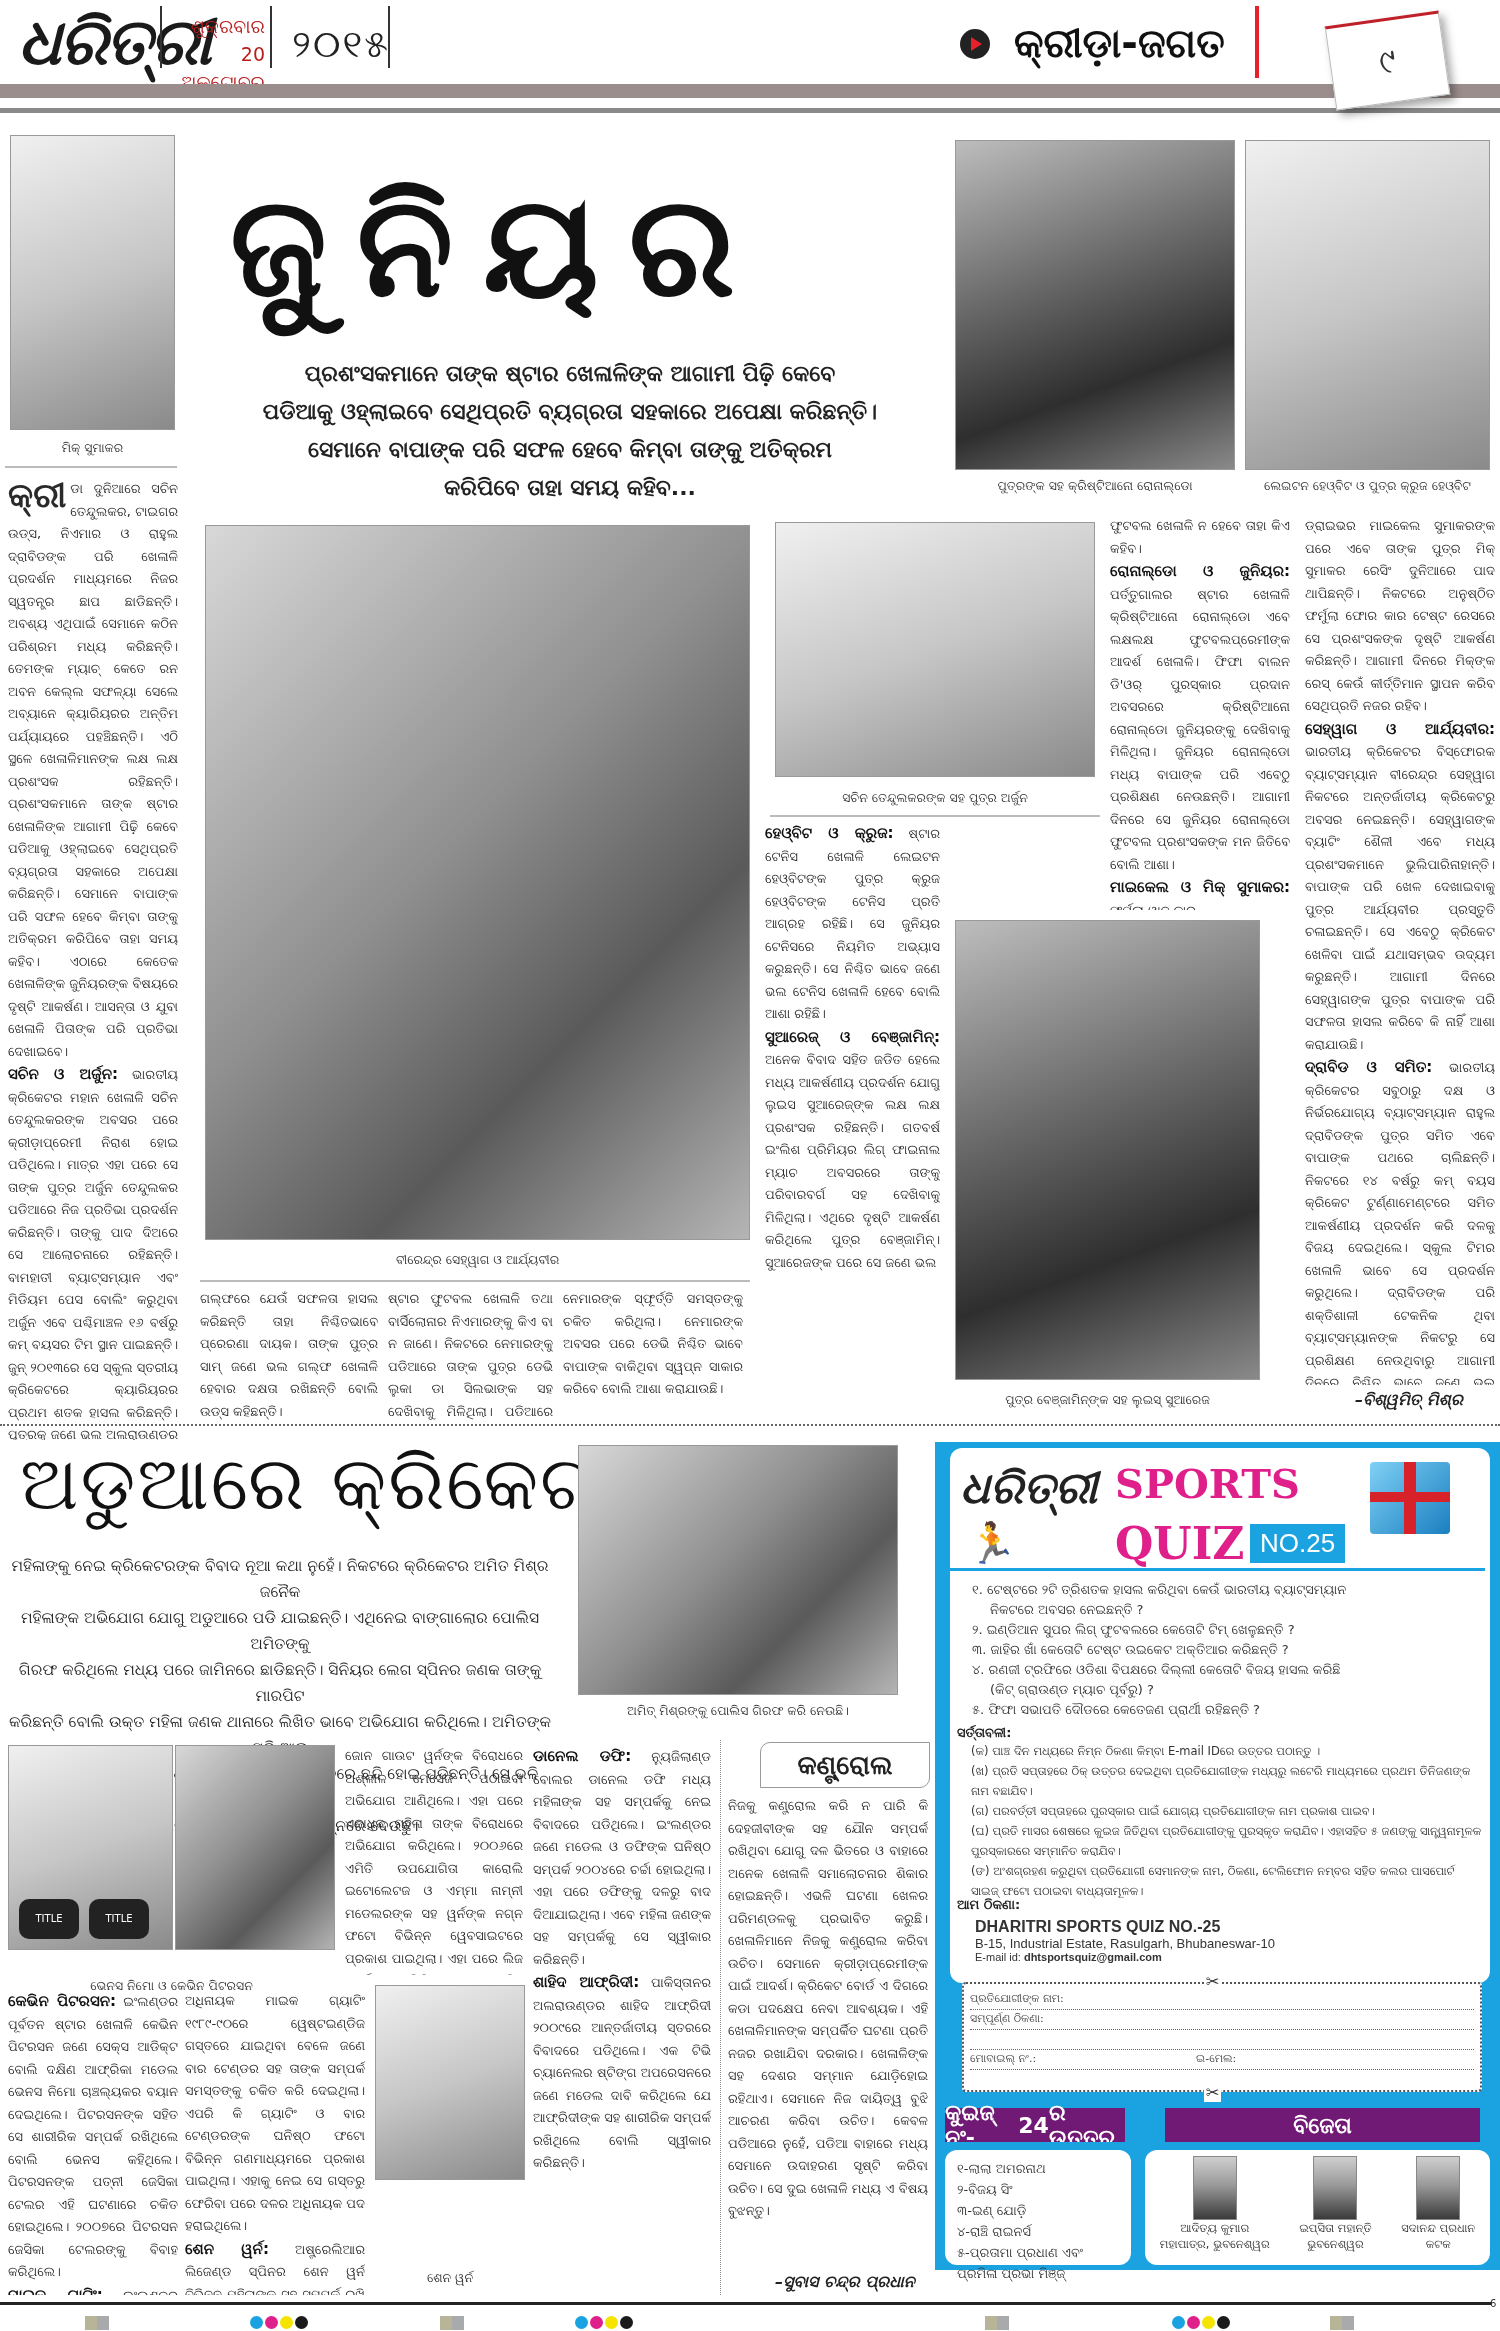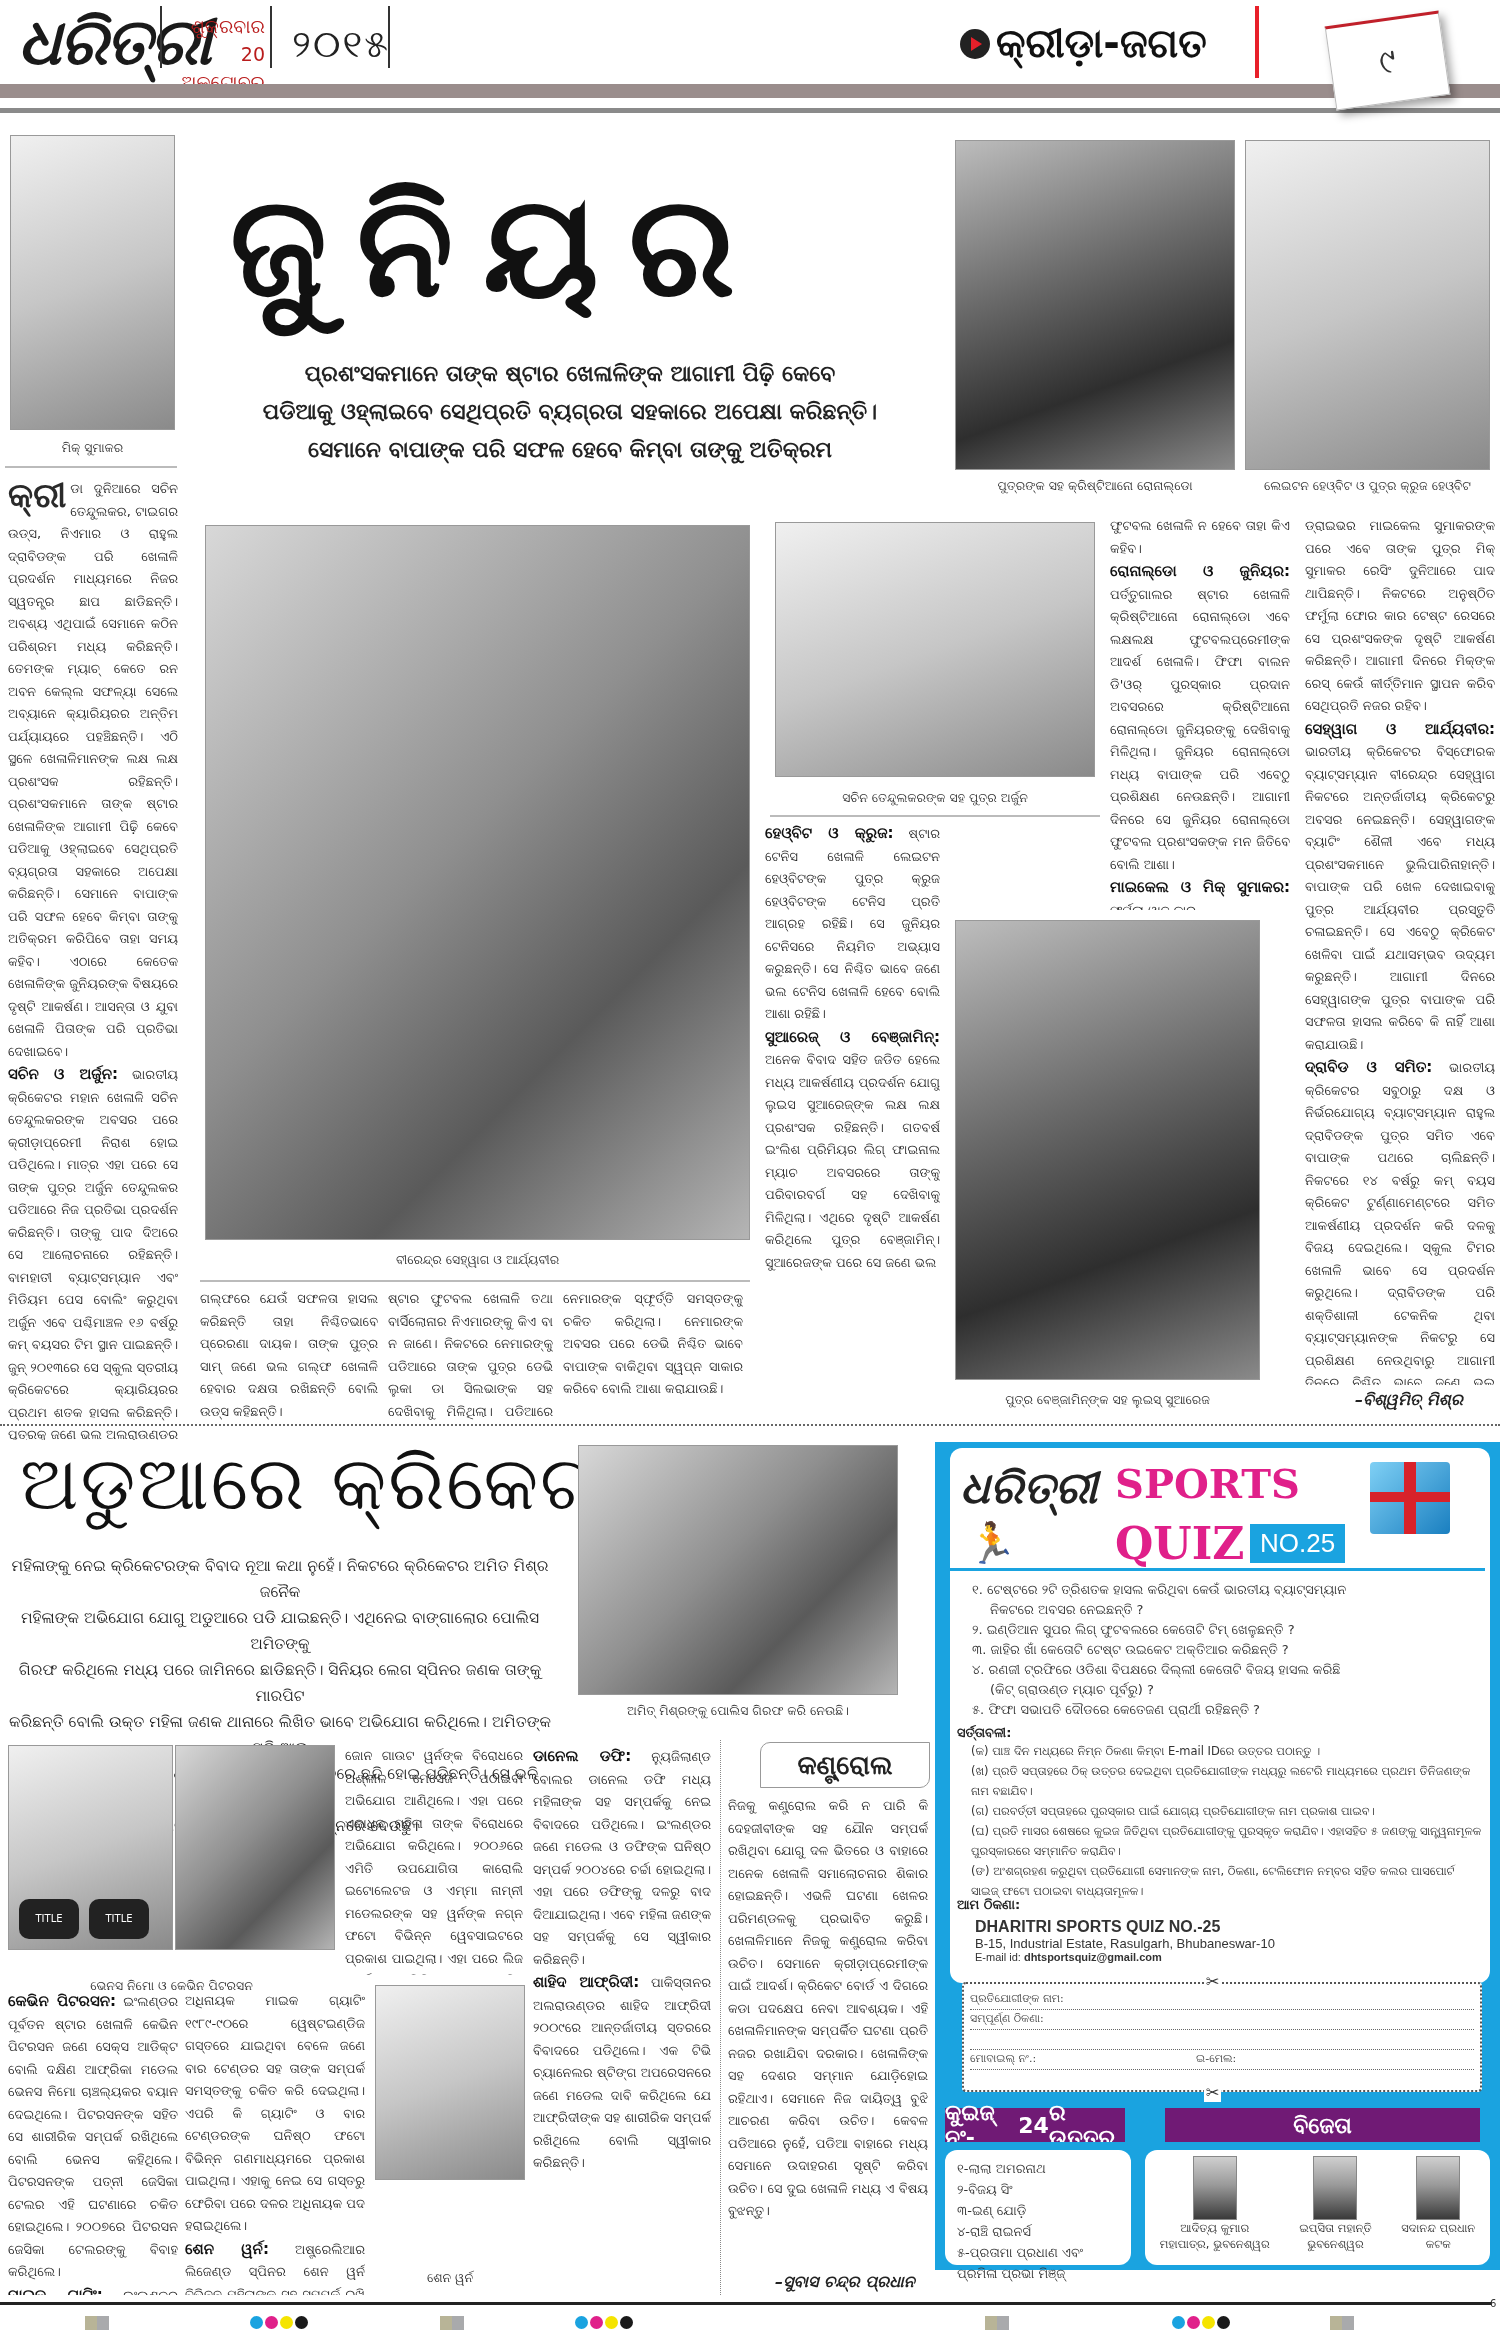--- a/index.html
+++ b/index.html
@@ -2,21 +2,21 @@
 <html><head>
 <meta charset="utf-8">
 <style>
   * { box-sizing: border-box; margin: 0; padding: 0; }
   body { width: 1500px; height: 2331px; background: #ffffff; font-family: "DejaVu Sans", sans-serif; color: #222; position: relative; overflow: hidden; }
   .abs { position: absolute; }
   .masthead-logo { left: 18px; top: 4px; font-family: "DejaVu Serif", serif; font-size: 64px; font-weight: bold; color: #1a1a1a; font-style: italic; letter-spacing: -2px; }
   .vline { width: 2px; background: #333; }
   .masthead-day { left: 175px; top: 12px; font-size: 19px; text-align: right; width: 90px; line-height: 28px; color: #b91c1c; }
   .masthead-year { left: 292px; top: 22px; font-size: 38px; color: #222; letter-spacing: 2px; }
-  .section-title { left: 960px; top: 20px; font-size: 40px; font-weight: bold; color: #111; display: flex; align-items: center; gap: 6px; }
+  .section-title { left: 960px; top: 20px; font-size: 40px; font-weight: bold; color: #111; display: flex; align-items: center; gap: 24px; }
   .play-icon { width: 30px; height: 30px; border-radius: 50%; background: #222; position: relative; display: inline-block; }
   .play-icon::after { content: ""; position: absolute; left: 11px; top: 8px; border-left: 11px solid #e8202a; border-top: 7px solid transparent; border-bottom: 7px solid transparent; }
   .red-line { left: 1255px; top: 6px; width: 4px; height: 72px; background: #e8202a; }
   .page-badge { left: 1330px; top: 18px; width: 115px; height: 85px; background: #fff; border: 1px solid #bbb; transform: rotate(-8deg); box-shadow: 4px 6px 8px rgba(0,0,0,0.35); border-top: 3px solid #c0202a; display: flex; align-items: center; justify-content: center; font-size: 34px; color: #333; }
   .band1 { left: 0; top: 84px; width: 1500px; height: 14px; background: #9a8d8c; }
   .band2 { left: 0; top: 108px; width: 1500px; height: 5px; background: #8a8a8a; }
   .photo { background: linear-gradient(135deg, #d8d8d8 0%, #8f8f8f 45%, #5a5a5a 70%, #b5b5b5 100%); border: 1px solid #999; }
   .photo.dark { background: linear-gradient(160deg, #bdbdbd 0%, #6a6a6a 40%, #2e2e2e 70%, #8a8a8a 100%); }
   .photo.light { background: linear-gradient(160deg, #f0f0f0 0%, #c6c6c6 50%, #8a8a8a 100%); }
   .caption { font-size: 12.5px; color: #333; text-align: center; }
@@ -87,20 +87,21 @@
 <div class="abs photo light" style="left:10px;top:135px;width:165px;height:295px;"></div>
 <div class="abs caption" style="left:10px;top:440px;width:165px;">ମିକ୍ ସୁମାକର</div>
 <div class="abs hr-gray" style="left:5px;top:466px;width:172px;"></div>
 
 <div class="abs big-title" style="left:230px;top:165px;">ଜୁନିୟର</div>
 
 <div class="abs subhead" style="left:220px;top:355px;width:700px;">
   <div>ପ୍ରଶଂସକମାନେ ତାଙ୍କ ଷ୍ଟାର ଖେଳାଳିଙ୍କ ଆଗାମୀ ପିଢ଼ି କେବେ</div>
   <div>ପଡିଆକୁ ଓହ୍ଲାଇବେ ସେଥିପ୍ରତି ବ୍ୟଗ୍ରତା ସହକାରେ ଅପେକ୍ଷା କରିଛନ୍ତି।</div>
   <div>ସେମାନେ ବାପାଙ୍କ ପରି ସଫଳ ହେବେ କିମ୍ବା ତାଙ୍କୁ ଅତିକ୍ରମ</div>
+  <div>କରିପିବେ ତାହା ସମୟ କହିବ...</div>
 </div>
 
 <div class="abs photo dark" style="left:955px;top:140px;width:280px;height:330px;"></div>
 <div class="abs caption" style="left:955px;top:478px;width:280px;">ପୁତ୍ରଙ୍କ ସହ କ୍ରିଷ୍ଟିଆନୋ ରୋନାଲ୍ଡୋ</div>
 <div class="abs photo light" style="left:1245px;top:140px;width:245px;height:330px;"></div>
 <div class="abs caption" style="left:1245px;top:478px;width:245px;">ଲେଇଟନ ହେଓ୍ବିଟ ଓ ପୁତ୍ର କ୍ରୁଜ ହେଓ୍ବିଟ</div>
 
 <div class="abs col-text" style="left:8px;top:478px;width:170px;height:962px;">
   <span class="drop">କ୍ରୀ</span>
   <span>ଡା ଦୁନିଆରେ ସଚିନ ତେନ୍ଦୁଲକର, ଟାଇଗର ଉଡ୍ସ, ନିଏମାର ଓ ରାହୁଲ ଦ୍ରାବିଡଙ୍କ ପରି ଖେଳାଳି ପ୍ରଦର୍ଶନ ମାଧ୍ୟମରେ ନିଜର ସ୍ୱତନ୍ତ୍ର ଛାପ ଛାଡିଛନ୍ତି। ଅବଶ୍ୟ ଏଥିପାଇଁ ସେମାନେ କଠିନ ପରିଶ୍ରମ ମଧ୍ୟ କରିଛନ୍ତି। ତେମଙ୍କ ମ୍ୟାଚ୍ କେତେ ରନ ଅବନ କେଲ୍ଲ ସଫଳ୍ୟା ସେଲେ ଅବ୍ୟାନେ କ୍ୟାରିୟରର ଅନ୍ତିମ ପର୍ଯ୍ୟାୟରେ ପହଞ୍ଚିଛନ୍ତି। ଏଠି ସ୍ଥଳେ ଖେଳାଳିମାନଙ୍କ ଲକ୍ଷ ଲକ୍ଷ ପ୍ରଶଂସକ ରହିଛନ୍ତି। ପ୍ରଶଂସକମାନେ ତାଙ୍କ ଷ୍ଟାର ଖେଳାଳିଙ୍କ ଆଗାମୀ ପିଢ଼ି କେବେ ପଡିଆକୁ ଓହ୍ଲାଇବେ ସେଥିପ୍ରତି ବ୍ୟଗ୍ରତା ସହକାରେ ଅପେକ୍ଷା କରିଛନ୍ତି। ସେମାନେ ବାପାଙ୍କ ପରି ସଫଳ ହେବେ କିମ୍ବା ତାଙ୍କୁ ଅତିକ୍ରମ କରିପିବେ ତାହା ସମୟ କହିବ। ଏଠାରେ କେତେକ ଖେଳାଳିଙ୍କ ଜୁନିୟରଙ୍କ ବିଷୟରେ ଦୃଷ୍ଟି ଆକର୍ଷଣ। ଆସନ୍ତା ଓ ଯୁବା ଖେଳାଳି ପିତାଙ୍କ ପରି ପ୍ରତିଭା ଦେଖାଇବେ।</span>

